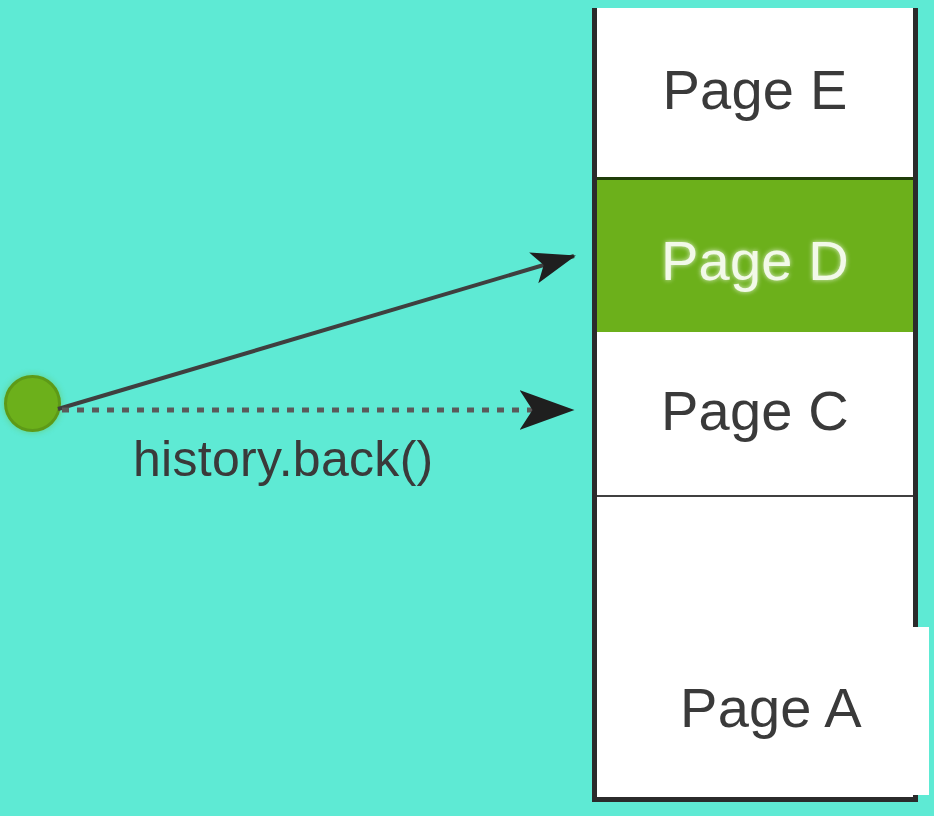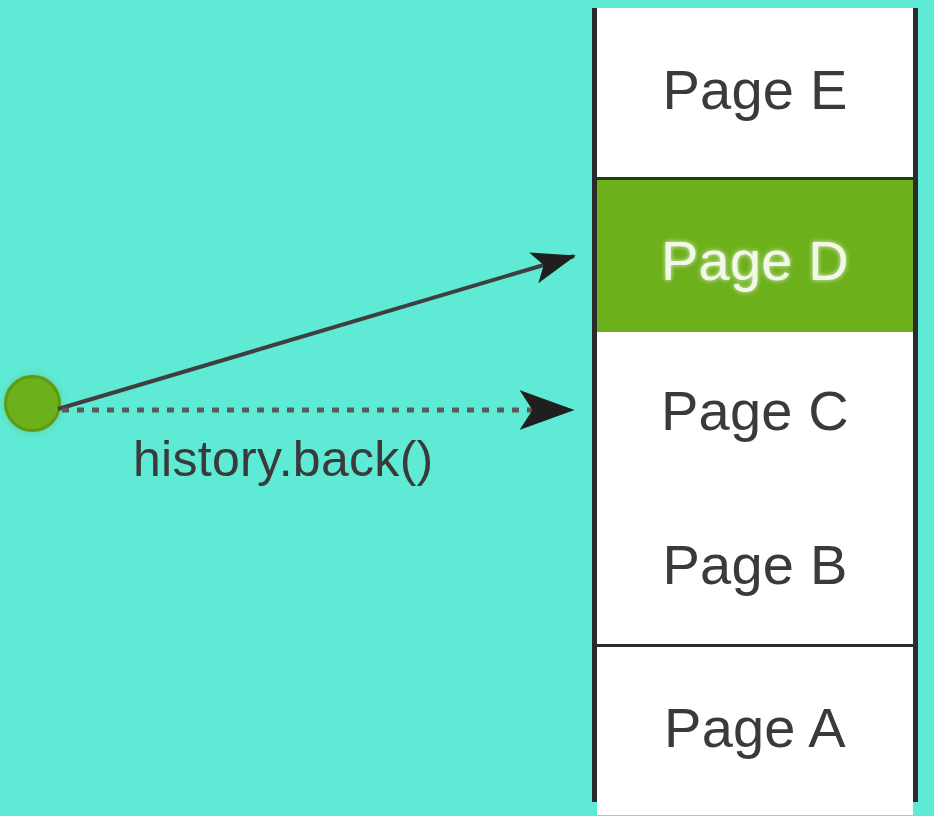--- a/index.html
+++ b/index.html
@@ -46,21 +46,21 @@
     color: #3a3a3a;
     line-height: 1;
     white-space: nowrap;
     transform: translateY(-3px);
   }
   
   #page-e { top: -5px;  height: 174px; border-bottom: 5px solid #2b2b2b; }
   #page-d { top: 164px; height: 160px; background: #6cb01b; border-top: 3px solid #1f3d08; border-bottom: 4px solid #1c3606; justify-content: center; }
   #page-c { top: 319px; height: 165px; border-bottom: 2px solid #404040; }
   #page-b { top: 479px; height: 157px; border-bottom: 5px solid #2b2b2b; }
-  #page-a { top: 634px; height: 168px; }
+  #page-a { top: 614px; height: 168px; margin-left: 16px; }
 
   #page-d .page-label {
     color: #f2f9e9;
     text-shadow: 0 0 5px rgba(242,249,233,0.85);
     transform: translateY(4px);
   }
 
   
   .origin-node {
     position: absolute;
@@ -109,23 +109,20 @@
     </div>
 
     <div class="page-box" id="page-d">
       <span class="page-label">Page D</span>
     </div>
 
     <div class="page-box" id="page-c">
       <span class="page-label">Page C</span>
     </div>
 
-    <div class="page-box" id="page-b">
-      <span class="page-label">Page B</span>
-    </div>
 
     <div class="page-box" id="page-a">
       <span class="page-label">Page A</span>
     </div>
 
   </div>
 
   <div class="origin-node"></div>
 
   <svg class="arrows" viewBox="0 0 934 816" width="934" height="816">

